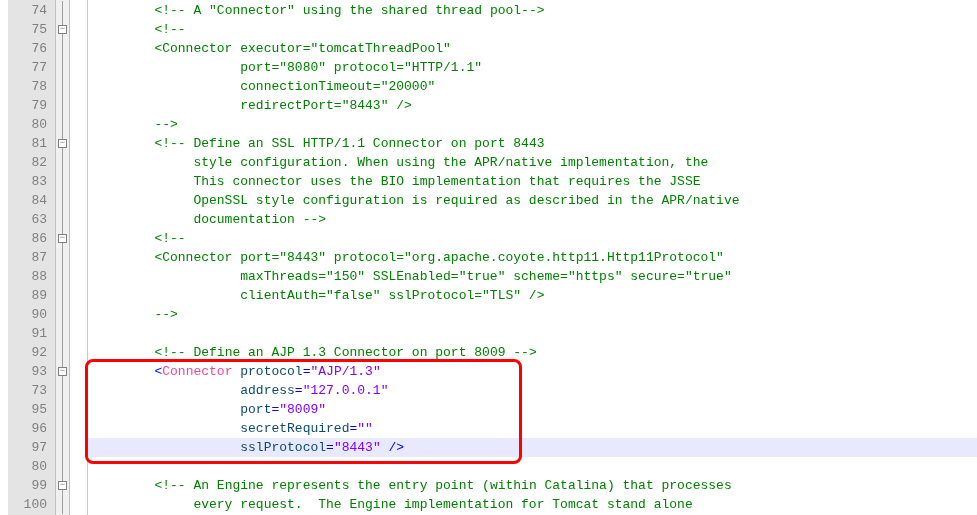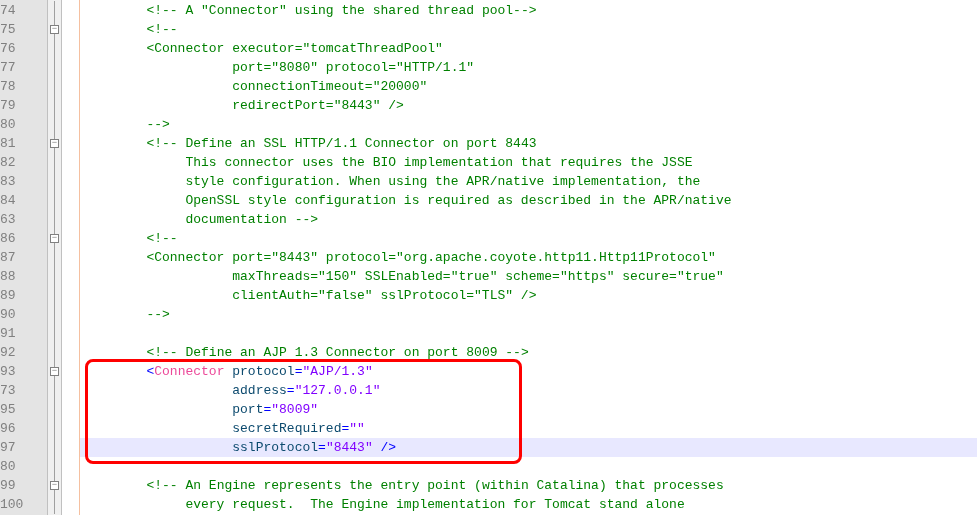--- a/index.html
+++ b/index.html
@@ -14,20 +14,22 @@
   }
   .editor {
     display: flex;
     height: 100%;
   }
   .gutter {
     background: #e4e4e4;
     border-right: 1px solid #c0c0c0;
     width: 48px;
     padding-top: 1px;
+    text-align: right;
+    margin-left: 8px;
   }
   .line-num {
     color: #808080;
     padding-right: 8px;
     height: 19px;
     line-height: 19px;
     font-size: 13px;
   }
   .fold-col {
     width: 14px;
@@ -128,22 +130,22 @@
   <div class="margin-col"></div>
   <div class="code-area" id="codearea">
       <div class="code-line"><span>        </span><span class="c-comment">&lt;!-- A "Connector" using the shared thread pool--&gt;</span></div>
       <div class="code-line"><span>        </span><span class="c-comment">&lt;!--</span></div>
       <div class="code-line"><span class="c-comment">        &lt;Connector executor="tomcatThreadPool"</span></div>
       <div class="code-line"><span class="c-comment">                   port="8080" protocol="HTTP/1.1"</span></div>
       <div class="code-line"><span class="c-comment">                   connectionTimeout="20000"</span></div>
       <div class="code-line"><span class="c-comment">                   redirectPort="8443" /&gt;</span></div>
       <div class="code-line"><span class="c-comment">        --&gt;</span></div>
       <div class="code-line"><span>        </span><span class="c-comment">&lt;!-- Define an SSL HTTP/1.1 Connector on port 8443</span></div>
+      <div class="code-line"><span class="c-comment">             style configuration. When using the APR/native implementation, the</span></div>
       <div class="code-line"><span class="c-comment">             This connector uses the BIO implementation that requires the JSSE</span></div>
-      <div class="code-line"><span class="c-comment">             style configuration. When using the APR/native implementation, the</span></div>
       <div class="code-line"><span class="c-comment">             OpenSSL style configuration is required as described in the APR/native</span></div>
       <div class="code-line"><span class="c-comment">             documentation --&gt;</span></div>
       <div class="code-line"><span>        </span><span class="c-comment">&lt;!--</span></div>
       <div class="code-line"><span class="c-comment">        &lt;Connector port="8443" protocol="org.apache.coyote.http11.Http11Protocol"</span></div>
       <div class="code-line"><span class="c-comment">                   maxThreads="150" SSLEnabled="true" scheme="https" secure="true"</span></div>
       <div class="code-line"><span class="c-comment">                   clientAuth="false" sslProtocol="TLS" /&gt;</span></div>
       <div class="code-line"><span class="c-comment">        --&gt;</span></div>
       <div class="code-line"></div>
       <div class="code-line"><span>        </span><span class="c-comment">&lt;!-- Define an AJP 1.3 Connector on port 8009 --&gt;</span></div>
       <div class="code-line"><span>        </span><span class="c-punc">&lt;</span><span class="c-tag">Connector </span><span class="c-attr">protocol</span><span class="c-punc">=</span><span class="c-val">"AJP/1.3"</span></div>

